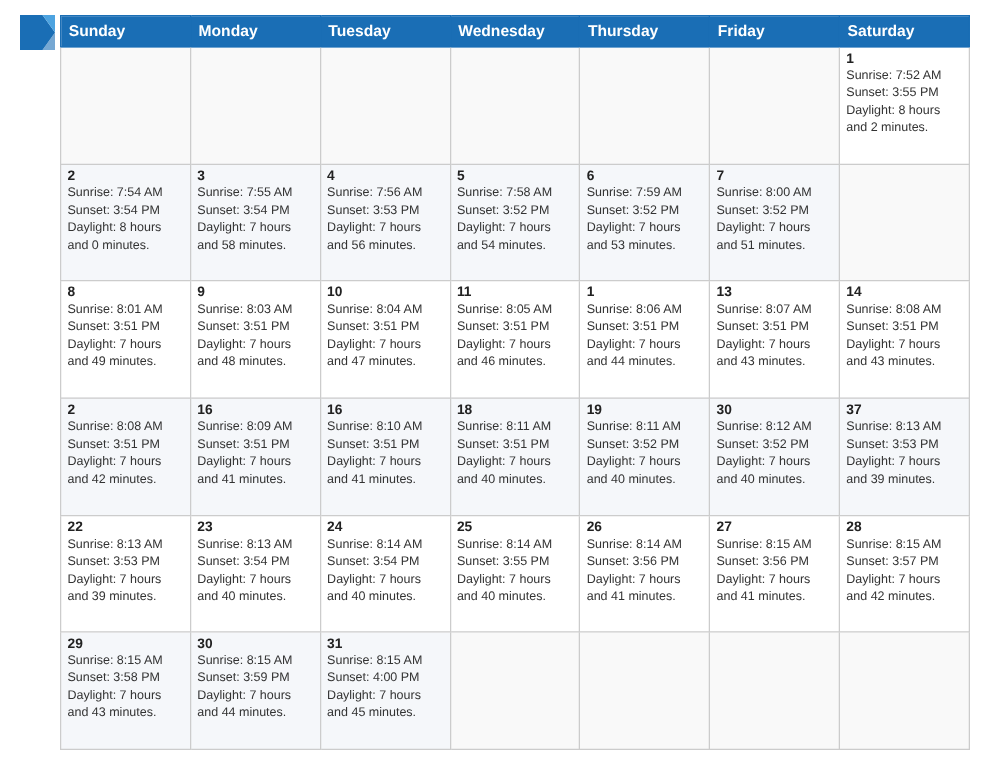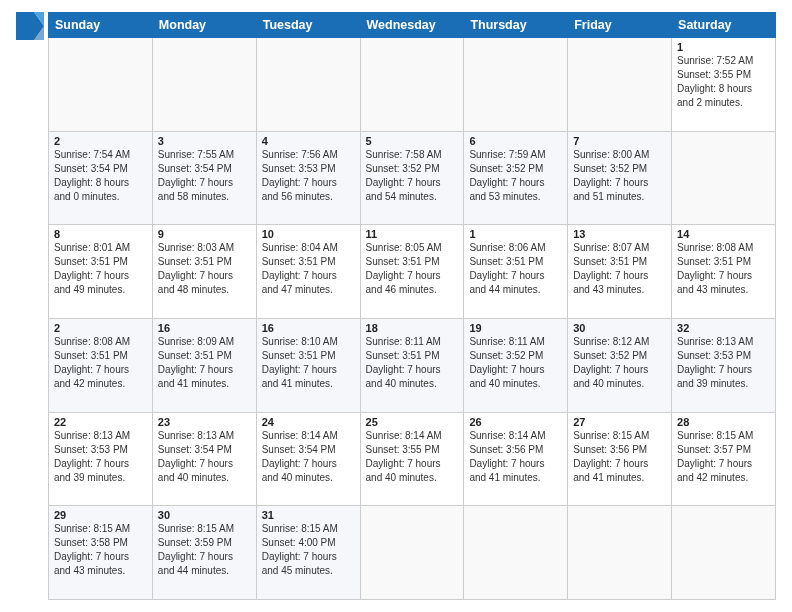--- a/index.html
+++ b/index.html
@@ -163,21 +163,21 @@
           <td><span class="day-num">13</span><span class="day-info">Sunrise: 8:07 AM<br>Sunset: 3:51 PM<br>Daylight: 7 hours<br>and 43 minutes.</span></td>
           <td><span class="day-num">14</span><span class="day-info">Sunrise: 8:08 AM<br>Sunset: 3:51 PM<br>Daylight: 7 hours<br>and 43 minutes.</span></td>
         </tr>
         <tr>
           <td><span class="day-num">2</span><span class="day-info">Sunrise: 8:08 AM<br>Sunset: 3:51 PM<br>Daylight: 7 hours<br>and 42 minutes.</span></td>
           <td><span class="day-num">16</span><span class="day-info">Sunrise: 8:09 AM<br>Sunset: 3:51 PM<br>Daylight: 7 hours<br>and 41 minutes.</span></td>
           <td><span class="day-num">16</span><span class="day-info">Sunrise: 8:10 AM<br>Sunset: 3:51 PM<br>Daylight: 7 hours<br>and 41 minutes.</span></td>
           <td><span class="day-num">18</span><span class="day-info">Sunrise: 8:11 AM<br>Sunset: 3:51 PM<br>Daylight: 7 hours<br>and 40 minutes.</span></td>
           <td><span class="day-num">19</span><span class="day-info">Sunrise: 8:11 AM<br>Sunset: 3:52 PM<br>Daylight: 7 hours<br>and 40 minutes.</span></td>
           <td><span class="day-num">30</span><span class="day-info">Sunrise: 8:12 AM<br>Sunset: 3:52 PM<br>Daylight: 7 hours<br>and 40 minutes.</span></td>
-          <td><span class="day-num">32</span><span class="day-info">Sunrise: 8:13 AM<br>Sunset: 3:53 PM<br>Daylight: 7 hours<br>and 39 minutes.</span></td>
+          <td><span class="day-num">37</span><span class="day-info">Sunrise: 8:13 AM<br>Sunset: 3:53 PM<br>Daylight: 7 hours<br>and 39 minutes.</span></td>
         </tr>
         <tr>
           <td><span class="day-num">22</span><span class="day-info">Sunrise: 8:13 AM<br>Sunset: 3:53 PM<br>Daylight: 7 hours<br>and 39 minutes.</span></td>
           <td><span class="day-num">23</span><span class="day-info">Sunrise: 8:13 AM<br>Sunset: 3:54 PM<br>Daylight: 7 hours<br>and 40 minutes.</span></td>
           <td><span class="day-num">24</span><span class="day-info">Sunrise: 8:14 AM<br>Sunset: 3:54 PM<br>Daylight: 7 hours<br>and 40 minutes.</span></td>
           <td><span class="day-num">25</span><span class="day-info">Sunrise: 8:14 AM<br>Sunset: 3:55 PM<br>Daylight: 7 hours<br>and 40 minutes.</span></td>
           <td><span class="day-num">26</span><span class="day-info">Sunrise: 8:14 AM<br>Sunset: 3:56 PM<br>Daylight: 7 hours<br>and 41 minutes.</span></td>
           <td><span class="day-num">27</span><span class="day-info">Sunrise: 8:15 AM<br>Sunset: 3:56 PM<br>Daylight: 7 hours<br>and 41 minutes.</span></td>
           <td><span class="day-num">28</span><span class="day-info">Sunrise: 8:15 AM<br>Sunset: 3:57 PM<br>Daylight: 7 hours<br>and 42 minutes.</span></td>
         </tr>

